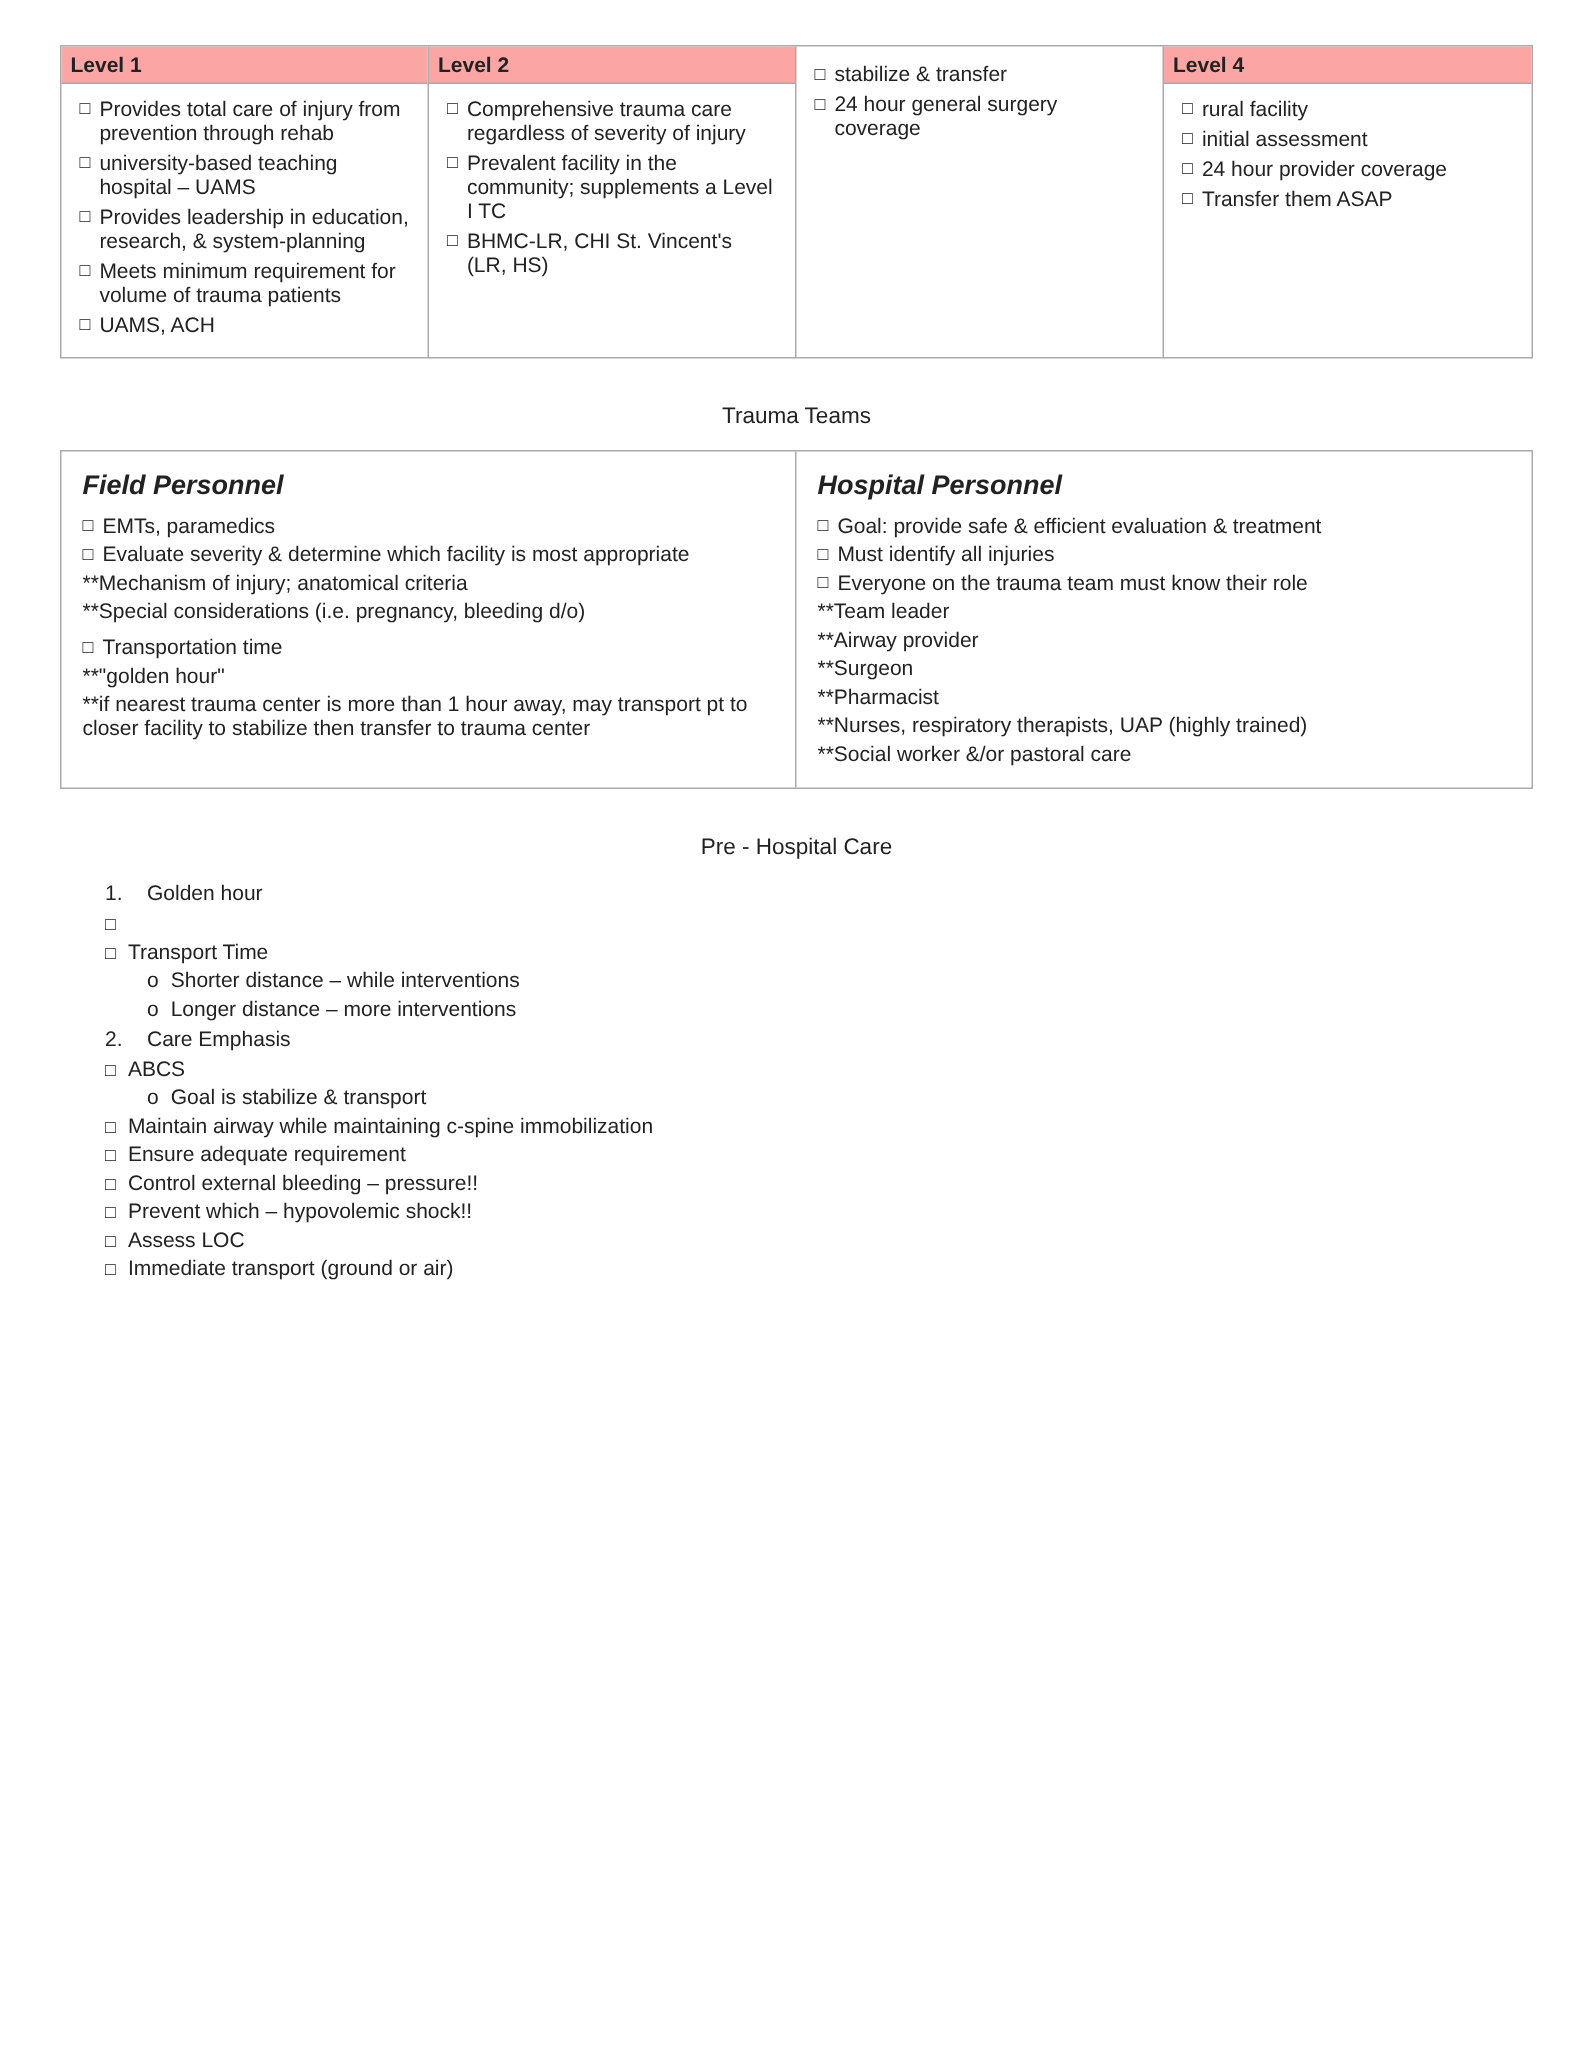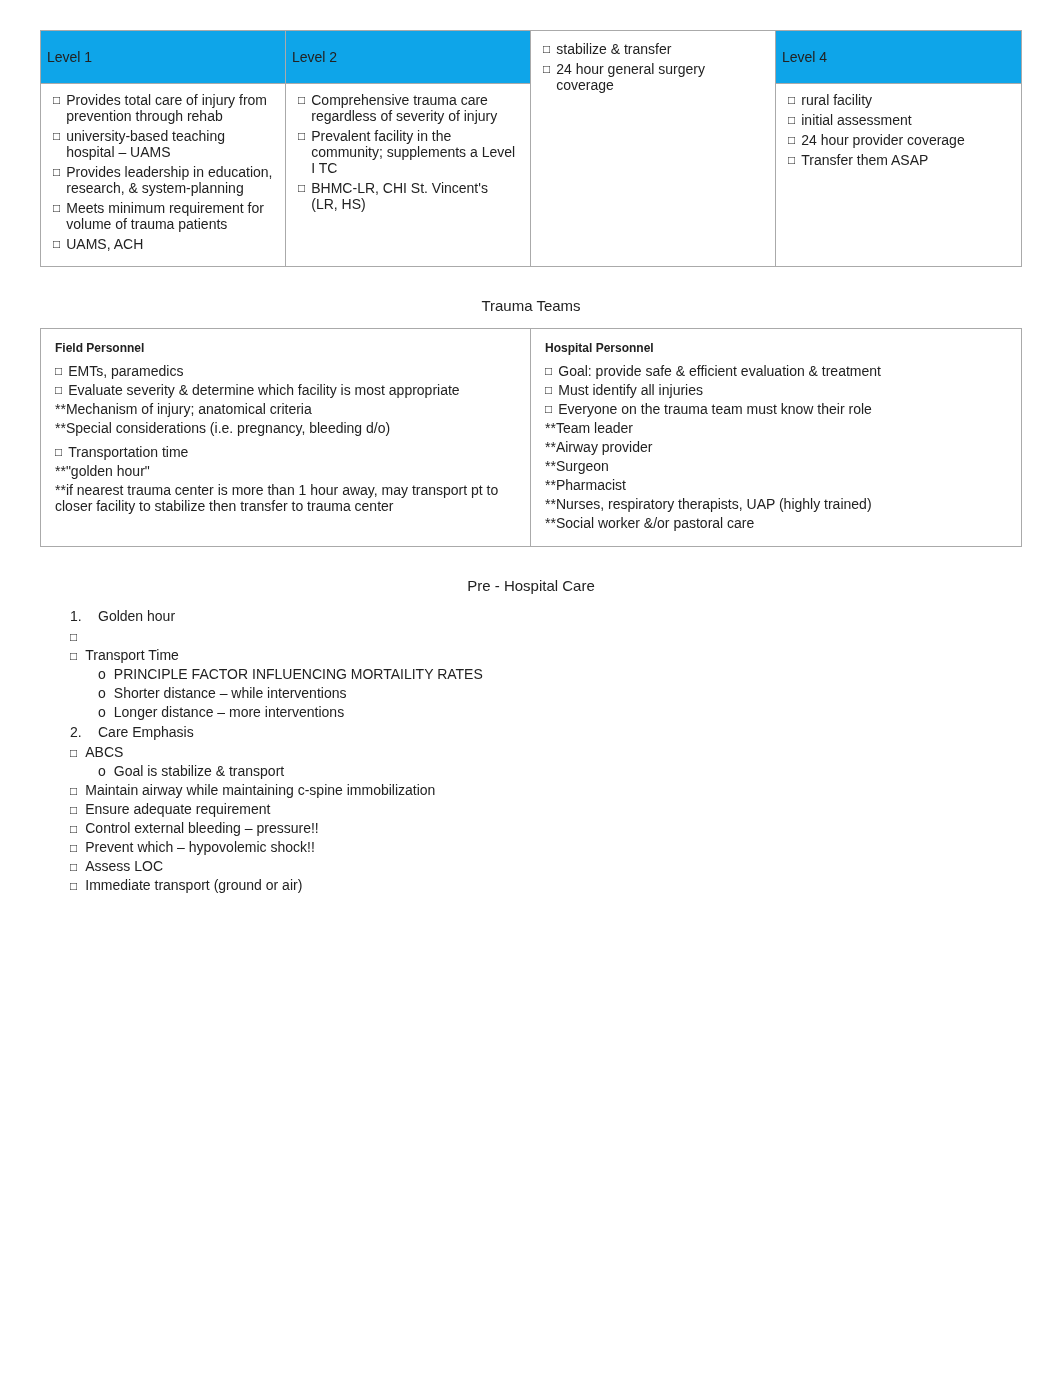--- a/index.html
+++ b/index.html
@@ -20,25 +20,25 @@
       margin-bottom: 30px;
     }
     .level-col {
       border-right: 1px solid #aaa;
       padding: 10px 12px;
     }
     .level-col:last-child {
       border-right: none;
     }
     .level-header {
-      font-weight: normal;
+      font-weight: bold;
       font-size: 14px;
       margin-bottom: 8px;
-      background: #0ea5e9;
-      padding: 18px 6px;
+      background: #fca5a5;
+      padding: 4px 6px;
       margin: -10px -12px 8px -12px;
       border-bottom: 1px solid #aaa;
     }
     .bullet-list {
       list-style: none;
       padding: 0;
     }
     .bullet-list li {
       display: flex;
       align-items: flex-start;
@@ -69,21 +69,22 @@
     .trauma-team-col {
       padding: 12px 14px;
       border-right: 1px solid #aaa;
     }
     .trauma-team-col:last-child {
       border-right: none;
     }
     .trauma-team-col-header {
       font-weight: bold;
       margin-bottom: 8px;
-      font-size: 12px;
+      font-size: 18px;
+      font-style: italic;
     }
     .team-item {
       display: flex;
       align-items: flex-start;
       margin-bottom: 3px;
     }
     .team-item .bullet-icon {
       margin-right: 6px;
       margin-top: 1px;
       font-size: 12px;
@@ -262,21 +263,20 @@
     <span style="margin-right:8px; min-width:20px;">1.</span>
     <span>Golden hour</span>
   </div>
   <div class="ph-sub">
     <span class="bullet-icon">□</span>
   </div>
   <div class="ph-sub">
     <span class="bullet-icon">□</span>
     <span>Transport Time</span>
   </div>
-  <div class="ph-o">PRINCIPLE FACTOR INFLUENCING MORTAILITY RATES</div>
   <div class="ph-o">Shorter distance – while interventions</div>
   <div class="ph-o">Longer distance – more interventions</div>
 
   <div style="display:flex; align-items:flex-start; padding-left:30px; margin-bottom:4px; margin-top:4px;">
     <span style="margin-right:8px; min-width:20px;">2.</span>
     <span>Care Emphasis</span>
   </div>
   <div class="ph-sub">
     <span class="bullet-icon">□</span>
     <span>ABCS</span>

